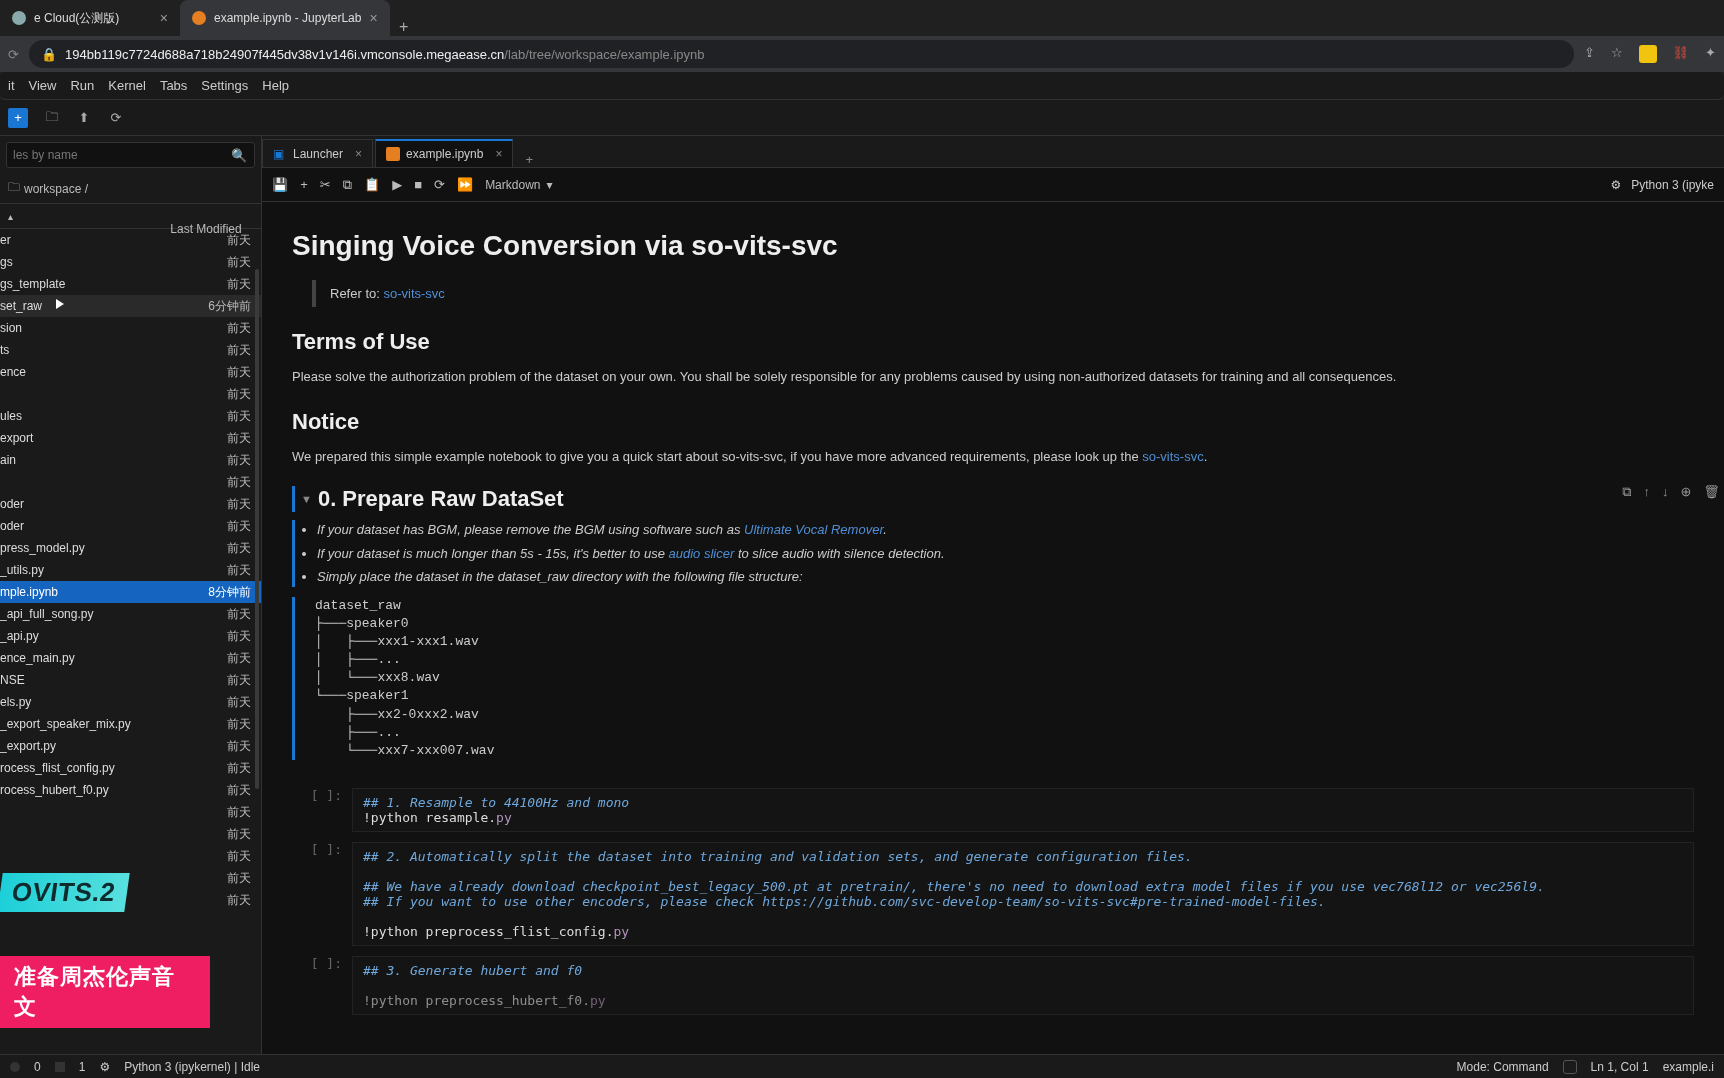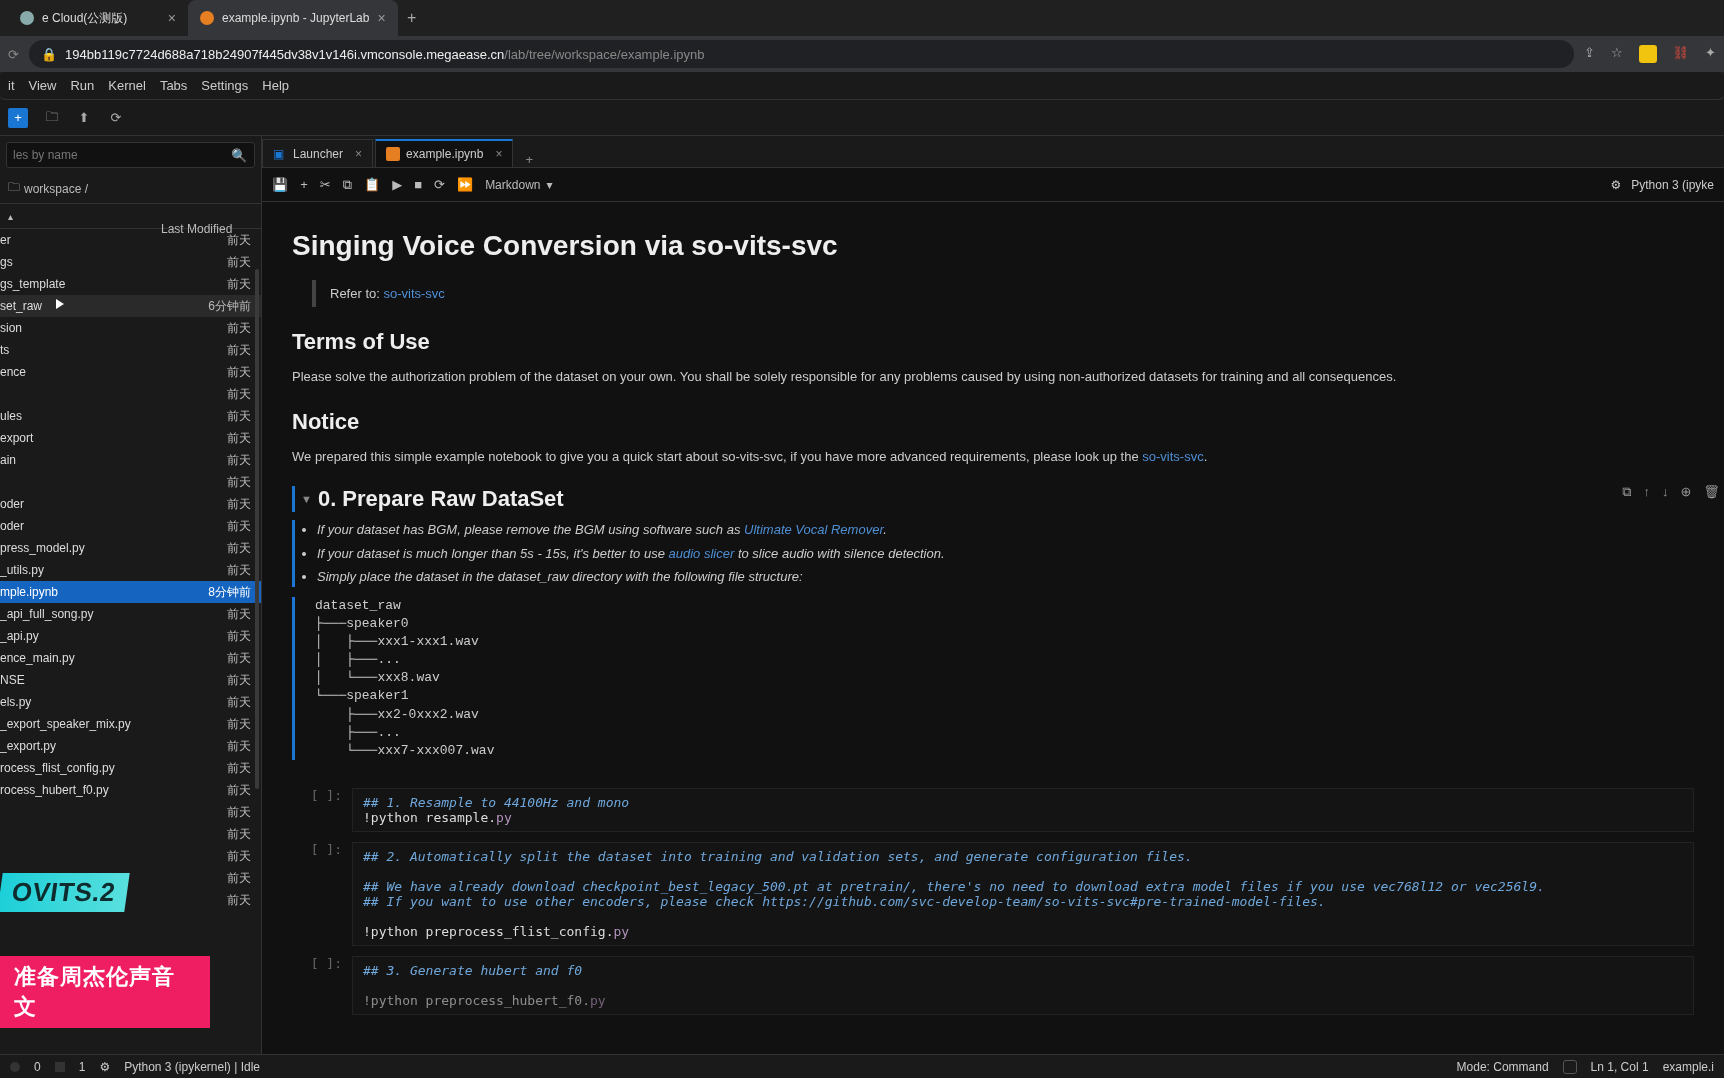--- a/index.html
+++ b/index.html
@@ -10,22 +10,22 @@
     width: 1724px;
     height: 1078px;
     overflow: hidden;
     font-size: 13px;
   }
   
   .browser-tabs {
     background: #202020;
     height: 36px;
     display: flex;
-    align-items: center;
-    padding-left: 8px;
+    align-items: flex-end;
+    padding-left: 0;
   }
   .browser-tab {
     display: flex;
     align-items: center;
     padding: 0 12px;
     height: 36px;
     color: #ddd;
     font-size: 12px;
     gap: 8px;
     min-width: 180px;
@@ -124,21 +124,21 @@
   .fb-breadcrumb {
     padding: 4px 8px; font-size: 12px; color: #bbb;
     display:flex; align-items:center; gap:4px;
   }
   .fb-header {
     display:flex; align-items:center; font-size:12px; color:#bbb;
     border-top:1px solid #333; border-bottom:1px solid #333;
     height: 26px;
   }
   .fb-header .col-name { flex:1; padding-left: 8px; display:flex; align-items:center; gap:4px; }
-  .fb-header .col-mod { width: 100px; text-align:left; padding-right: 10px; margin-top: 25px; }
+  .fb-header .col-mod { width: 100px; text-align:center; padding-right: 10px; margin-top: 25px; }
   .fb-list { flex:1; overflow-y:auto; position: relative; }
   .fb-row {
     display:flex; align-items:center; height: 22px;
     font-size: 12px; color:#ddd; padding-left: 0;
   }
   .fb-row .fn { flex:1; white-space:nowrap; overflow:hidden; text-overflow: clip; }
   .fb-row .lm { width: 100px; text-align:right; padding-right: 10px; color:#bbb; }
   .fb-row.selected { background:#1565c0; color:#fff; }
   .fb-row.selected .lm { color:#fff; }
   .fb-row.hover { background:#2a2a2a; }

